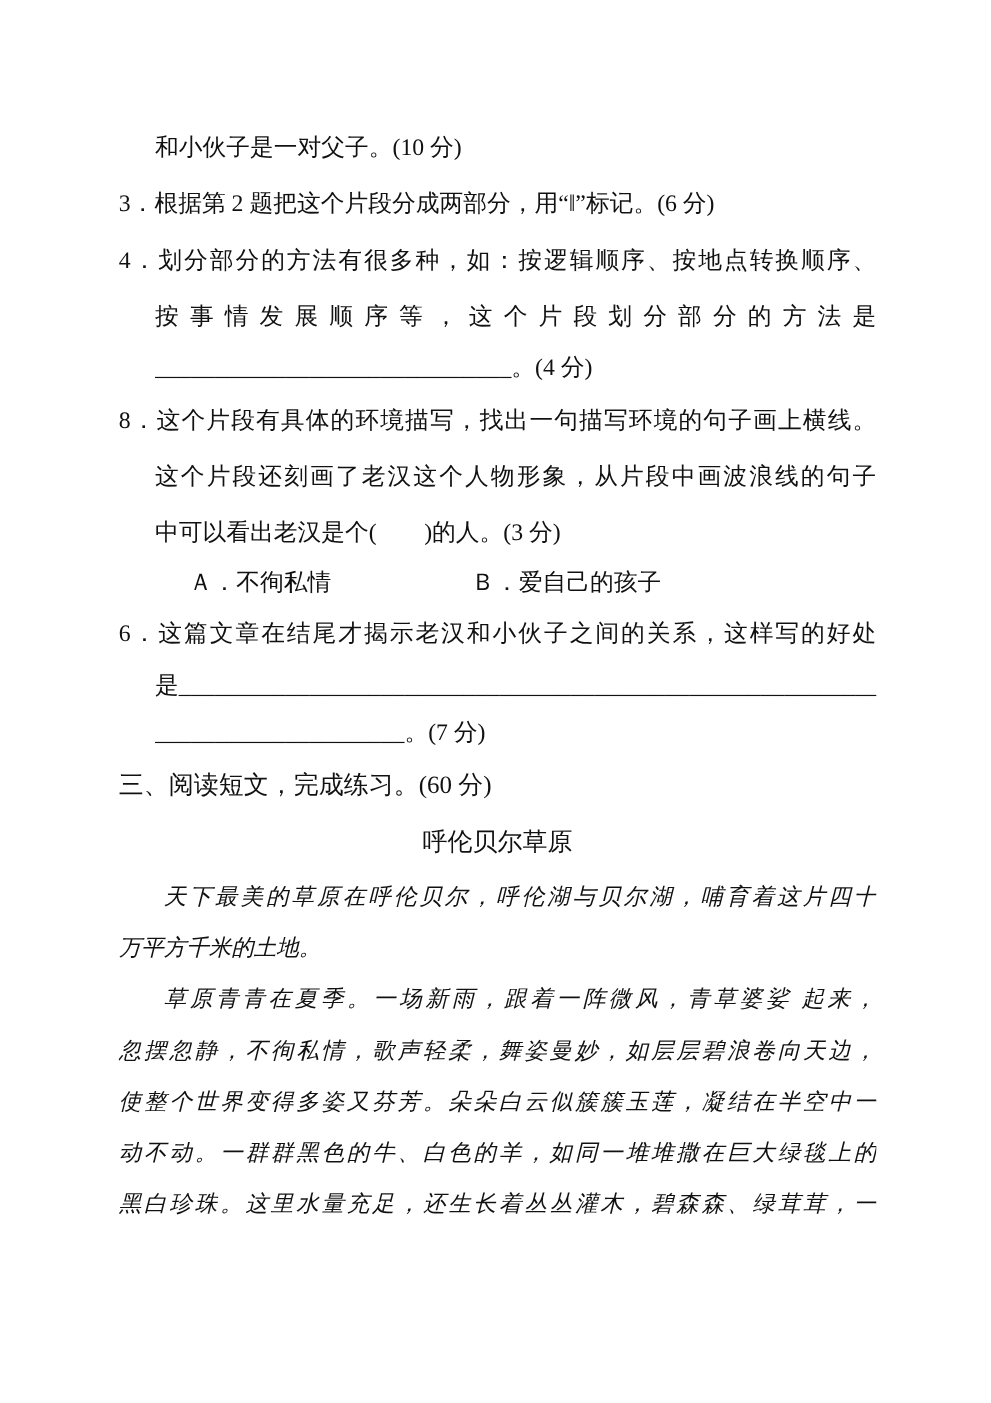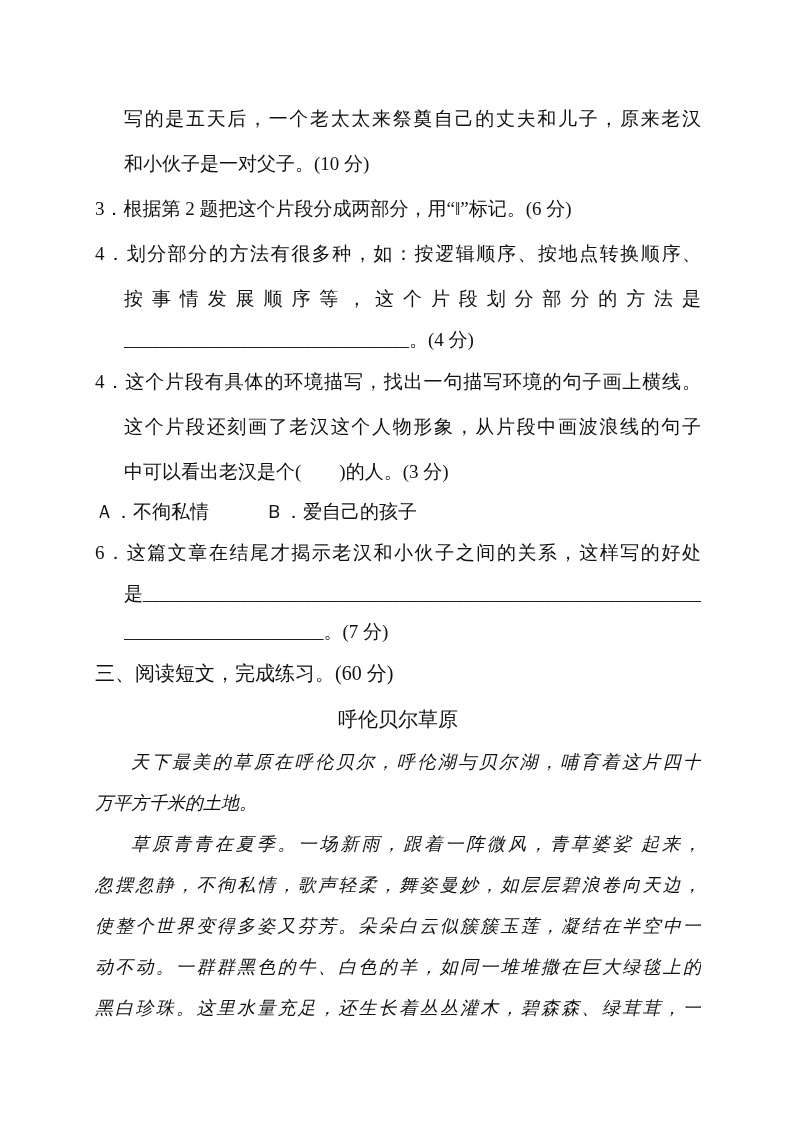--- a/index.html
+++ b/index.html
@@ -16,21 +16,22 @@
   .ln {
     font-size:19px;
     line-height:45px;
     white-space:nowrap;
     overflow:hidden;
   }
   .cont { margin-left:29px; }           
   .tight { line-height:38px; }          
   .stretch { text-align:justify; text-align-last:justify; }
   .opts {
-    display:flex; gap:56px;
+    display:flex; gap:112px;
+    margin-left:56px;
     line-height:36px;
   }
   .opts .opt { font-size:19px; white-space:nowrap; }
   .section-heading { font-size:20px; line-height:45px; white-space:nowrap; }
   .ptitle {
     text-align:center;
     font-family:"Liberation Sans","DejaVu Sans",sans-serif;
     font-size:20px;
     line-height:46px;
   }
@@ -41,36 +42,35 @@
     font-style:italic;     
   }
   .pindent { text-indent:36px; }
 </style>
 </head>
 <body>
 
 <div class="page">
 
   <section>
-    <div class="ln cont stretch">写的是五天后，一个老太太来祭奠自己的丈夫和儿子，原来老汉</div>
     <div class="ln cont">和小伙子是一对父子。(10 分)</div>
   </section>
 
   <section>
     <div class="ln">3．根据第 2 题把这个片段分成两部分，用“‖”标记。(6 分)</div>
   </section>
 
   <section>
     <div class="ln stretch">4．划分部分的方法有很多种，如：按逻辑顺序、按地点转换顺序、</div>
     <div class="ln cont stretch">按事情发展顺序等，这个片段划分部分的方法是</div>
     <div class="ln cont tight">______________________________。(4 分)</div>
   </section>
 
   <section>
-    <div class="ln stretch">4．这个片段有具体的环境描写，找出一句描写环境的句子画上横线。</div>
+    <div class="ln stretch">8．这个片段有具体的环境描写，找出一句描写环境的句子画上横线。</div>
     <div class="ln cont stretch">这个片段还刻画了老汉这个人物形象，从片段中画波浪线的句子</div>
     <div class="ln cont">中可以看出老汉是个(　　)的人。(3 分)</div>
     <div class="opts">
       <span class="opt">Ａ．不徇私情</span>
       <span class="opt">Ｂ．爱自己的孩子</span>
     </div>
   </section>
 
   <section>
     <div class="ln stretch">6．这篇文章在结尾才揭示老汉和小伙子之间的关系，这样写的好处</div>

